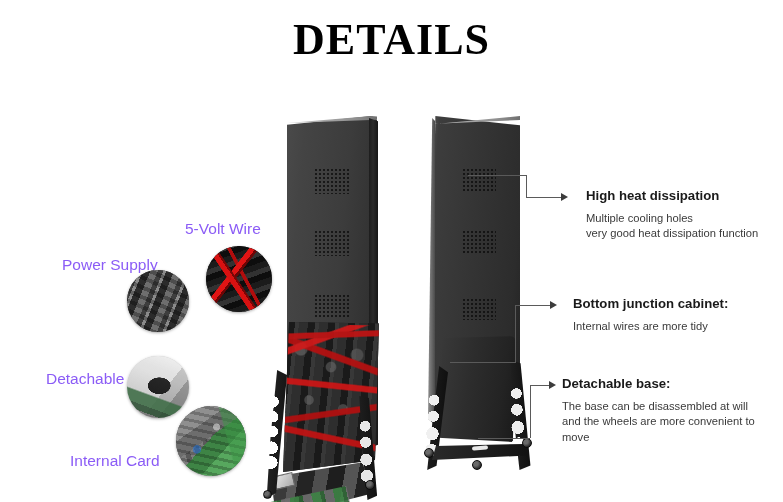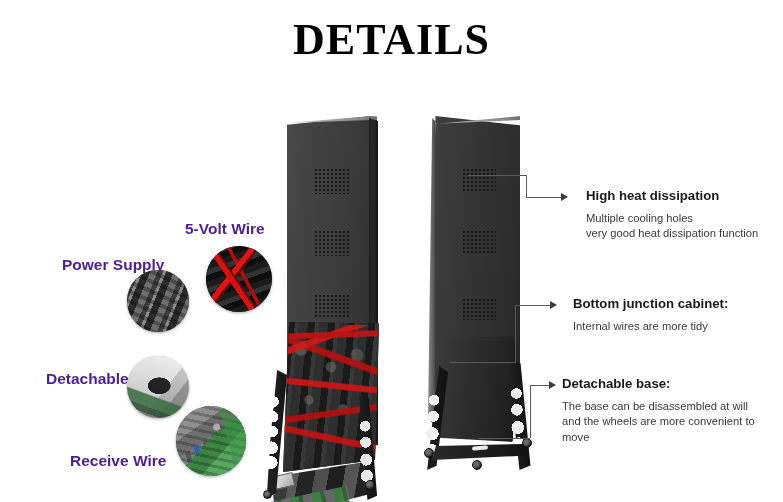--- a/index.html
+++ b/index.html
@@ -19,23 +19,23 @@
     font-weight: bold;
     font-size: 44px;
     letter-spacing: 1px;
     color: #000;
   }
 
   
   .left-label {
     position: absolute;
     font-family: "Liberation Sans", sans-serif;
-    font-weight: bold;
+    font-weight: normal;
     font-size: 15.5px;
-    color: #4c1d95;
+    color: #8b5cf6;
     white-space: nowrap;
   }
 
   
   .inset {
     position: absolute;
     border-radius: 50%;
     overflow: hidden;
     box-shadow: 0 1px 3px rgba(0,0,0,.35);
   }
@@ -311,21 +311,21 @@
   <div class="inset" style="left:127px; top:270px; width:62px; height:62px;">
     <div class="ph ph-psu"></div>
   </div>
 
   <div class="left-label" style="left:46px; top:370px;">Detachable</div>
 
   <div class="inset" style="left:127px; top:356px; width:62px; height:62px;">
     <div class="ph ph-ctrl"></div>
   </div>
 
-  <div class="left-label" style="left:70px; top:452px;">Receive Wire</div>
+  <div class="left-label" style="left:70px; top:452px;">Internal Card</div>
 
   <div class="inset" style="left:176px; top:406px; width:70px; height:70px;">
     <div class="ph ph-card"></div>
   </div>
 
   <div class="lead lead-h" style="left:468px; top:175px; width:58px;"></div>
   <div class="lead lead-v" style="left:526px; top:175px; height:22px;"></div>
   <div class="lead lead-h" style="left:526px; top:197px; width:36px;"></div>
   <div class="arrow" style="left:561px; top:193px;"></div>
 

